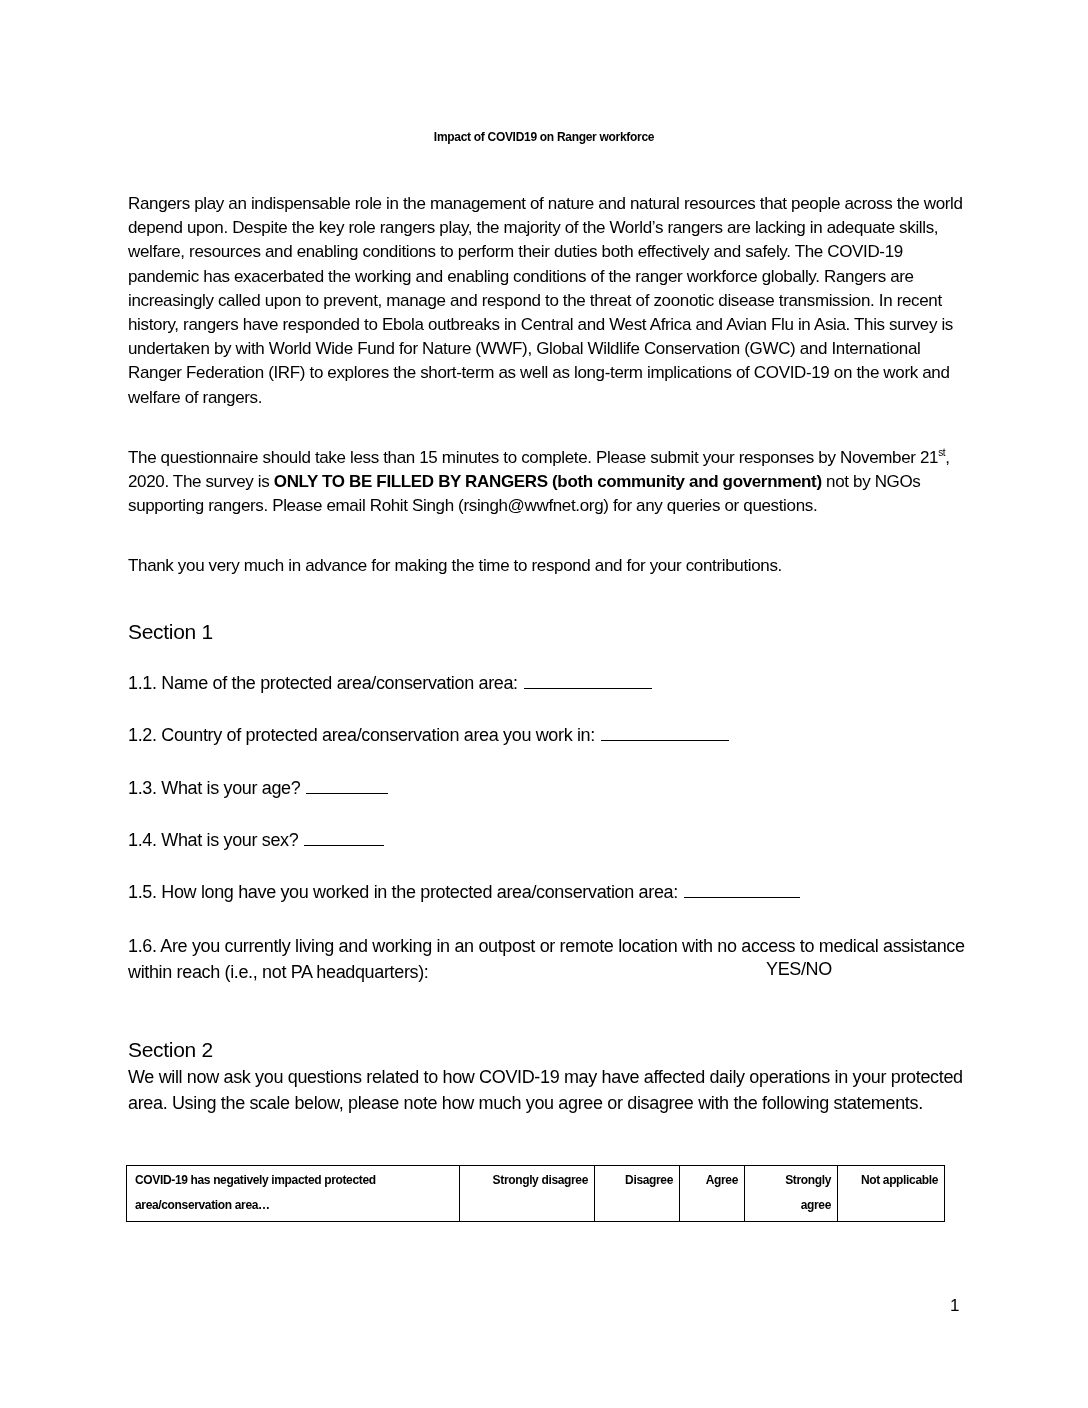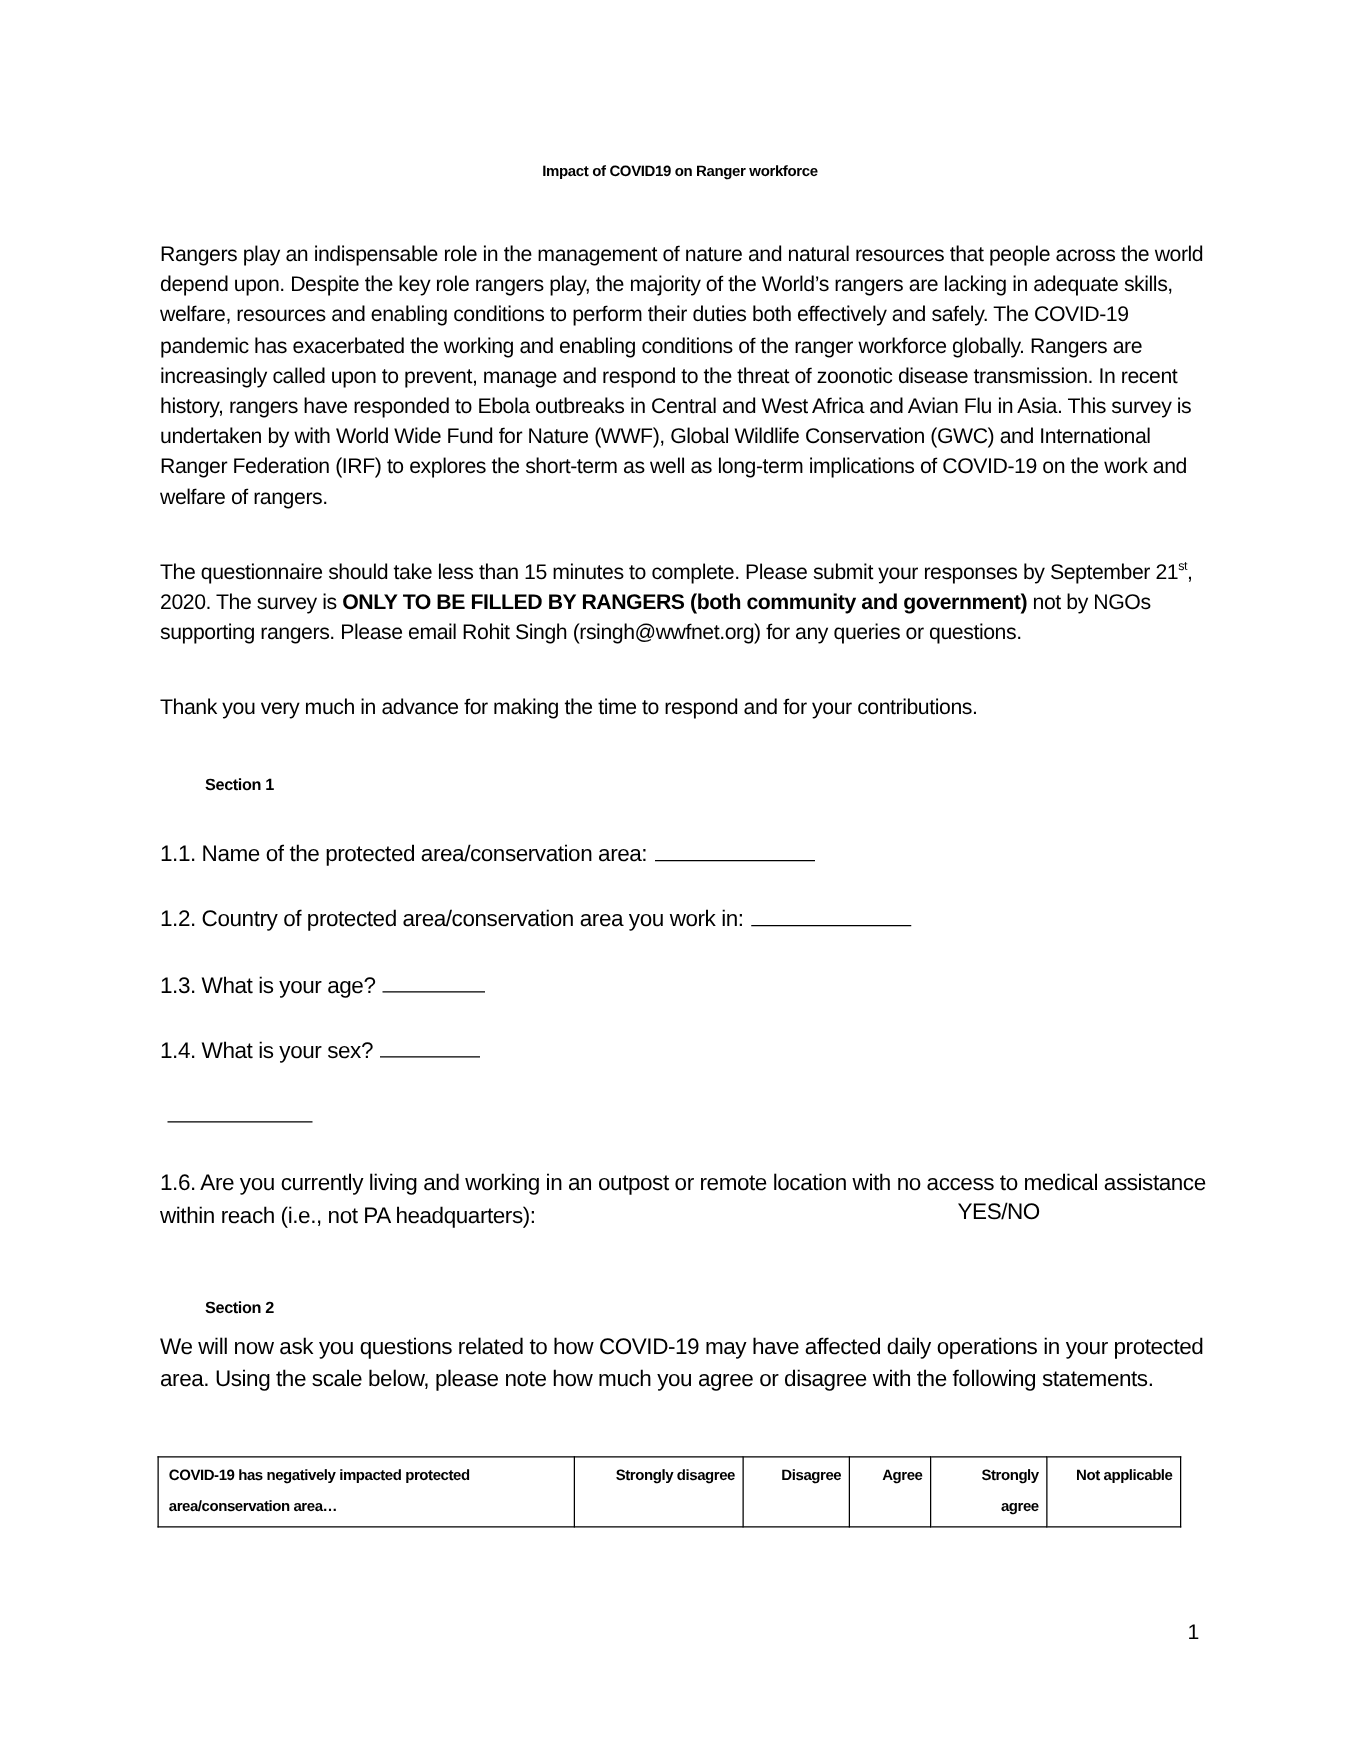--- a/index.html
+++ b/index.html
@@ -6,21 +6,21 @@
   body { width: 1088px; height: 1408px; position: relative; overflow: hidden;
          font-family: "Liberation Sans", sans-serif; color: #000; }
   .page { position: absolute; left: 0; top: 0; width: 1088px; height: 1408px; background: #fff; }
   .title { position: absolute; top: 130px; left: 0; width: 1088px; text-align: center;
            font-weight: bold; font-size: 12px; letter-spacing: -0.3px; }
   .para { position: absolute; left: 128px; width: 840px; font-size: 17px; line-height: 24.2px;
           letter-spacing: -0.35px; margin: 0; }
   .p1 { top: 192px; }
   .p2 { top: 446px; }
   .p3 { top: 554px; }
-  .sec-head { position: absolute; left: 128px; font-weight: bold; font-size: 13px; letter-spacing: -0.3px; margin-left: 36px; }
+  .sec-head { position: absolute; left: 128px; font-weight: normal; font-size: 21px; letter-spacing: -0.3px; }
   .q { position: absolute; left: 128px; font-size: 18px; letter-spacing: -0.35px; white-space: nowrap; }
   .blank { display: inline-block; border-bottom: 1.5px solid #000; height: 16px; vertical-align: baseline; margin-left: 6px; }
   .q16 { position: absolute; left: 128px; top: 933px; width: 840px; font-size: 18px; line-height: 26px; letter-spacing: -0.35px; }
   .yesno { position: absolute; left: 766px; top: 959px; font-size: 18px; letter-spacing: -0.35px; }
   .s2-intro { position: absolute; left: 128px; top: 1064px; width: 840px; font-size: 18px; line-height: 26px; letter-spacing: -0.35px; margin: 0; }
   table.scale { position: absolute; left: 126px; top: 1165px; border-collapse: collapse; font-size: 12px; letter-spacing: -0.35px; }
   table.scale td, table.scale th { border: 1.5px solid #000; padding: 2px 6px 3px 8px; vertical-align: top; line-height: 25px; }
   table.scale th { font-weight: bold; text-align: right; }
   table.scale th.lead { text-align: left; }
   table.scale td.num { text-align: center; }
@@ -29,21 +29,21 @@
 </style>
 </head>
 <body>
 
 <div class="page">
 
   <div class="title">Impact of COVID19 on Ranger workforce</div>
 
   <p class="para p1">Rangers play an indispensable role in the management of nature and natural resources that people across the world depend upon. Despite the key role rangers play, the majority of the World’s rangers are lacking in adequate skills, welfare, resources and enabling conditions to perform their duties both effectively and safely. The COVID-19 pandemic has exacerbated the working and enabling conditions of the ranger workforce globally. Rangers are increasingly called upon to prevent, manage and respond to the threat of zoonotic disease transmission. In recent history, rangers have responded to Ebola outbreaks in Central and West Africa and Avian Flu in Asia.  This survey is undertaken by with World Wide Fund for Nature (WWF), Global Wildlife Conservation (GWC) and International Ranger Federation (IRF) to explores the short-term as well as long-term implications of COVID-19 on the work and welfare of rangers.</p>
 
-  <p class="para p2"><span>The questionnaire should take less than 15 minutes to complete. Please submit your responses by September 21</span><sup>st</sup><span>, 2020. The survey is </span><b>ONLY TO BE FILLED BY RANGERS (both community and government)</b><span> not by NGOs supporting rangers. Please email Rohit Singh (rsingh@wwfnet.org) for any queries or questions.</span></p>
+  <p class="para p2"><span>The questionnaire should take less than 15 minutes to complete. Please submit your responses by November 21</span><sup>st</sup><span>, 2020. The survey is </span><b>ONLY TO BE FILLED BY RANGERS (both community and government)</b><span> not by NGOs supporting rangers. Please email Rohit Singh (rsingh@wwfnet.org) for any queries or questions.</span></p>
 
   <p class="para p3">Thank you very much in advance for making the time to respond and for your contributions.</p>
 
   <div class="sec-head" style="top:620px;">Section 1</div>
 
   <div class="q" style="top:672px;">
     <span>1.1. Name of the protected area/conservation area:</span><span class="blank" style="width:128px;"></span>
   </div>
 
   <div class="q" style="top:724px;">
@@ -52,21 +52,21 @@
 
   <div class="q" style="top:777px;">
     <span>1.3. What is your age?</span><span class="blank" style="width:82px;"></span>
   </div>
 
   <div class="q" style="top:829px;">
     <span>1.4. What is your sex?</span><span class="blank" style="width:80px;"></span>
   </div>
 
   <div class="q" style="top:881px;">
-    <span class="blank" style="width:116px;"></span>
+    <span>1.5. How long have you worked in the protected area/conservation area:</span><span class="blank" style="width:116px;"></span>
   </div>
 
   <div class="q16">1.6. Are you currently living and working in an outpost or remote location with no access to medical assistance within reach (i.e., not PA headquarters):</div>
   <div class="yesno">YES/NO</div>
 
   <div class="sec-head" style="top:1038px;">Section 2</div>
 
   <p class="s2-intro">We will now ask you questions related to how COVID-19 may have affected daily operations in your protected area. Using the scale below, please note how much you agree or disagree with the following statements.</p>
 
   <table class="scale">

